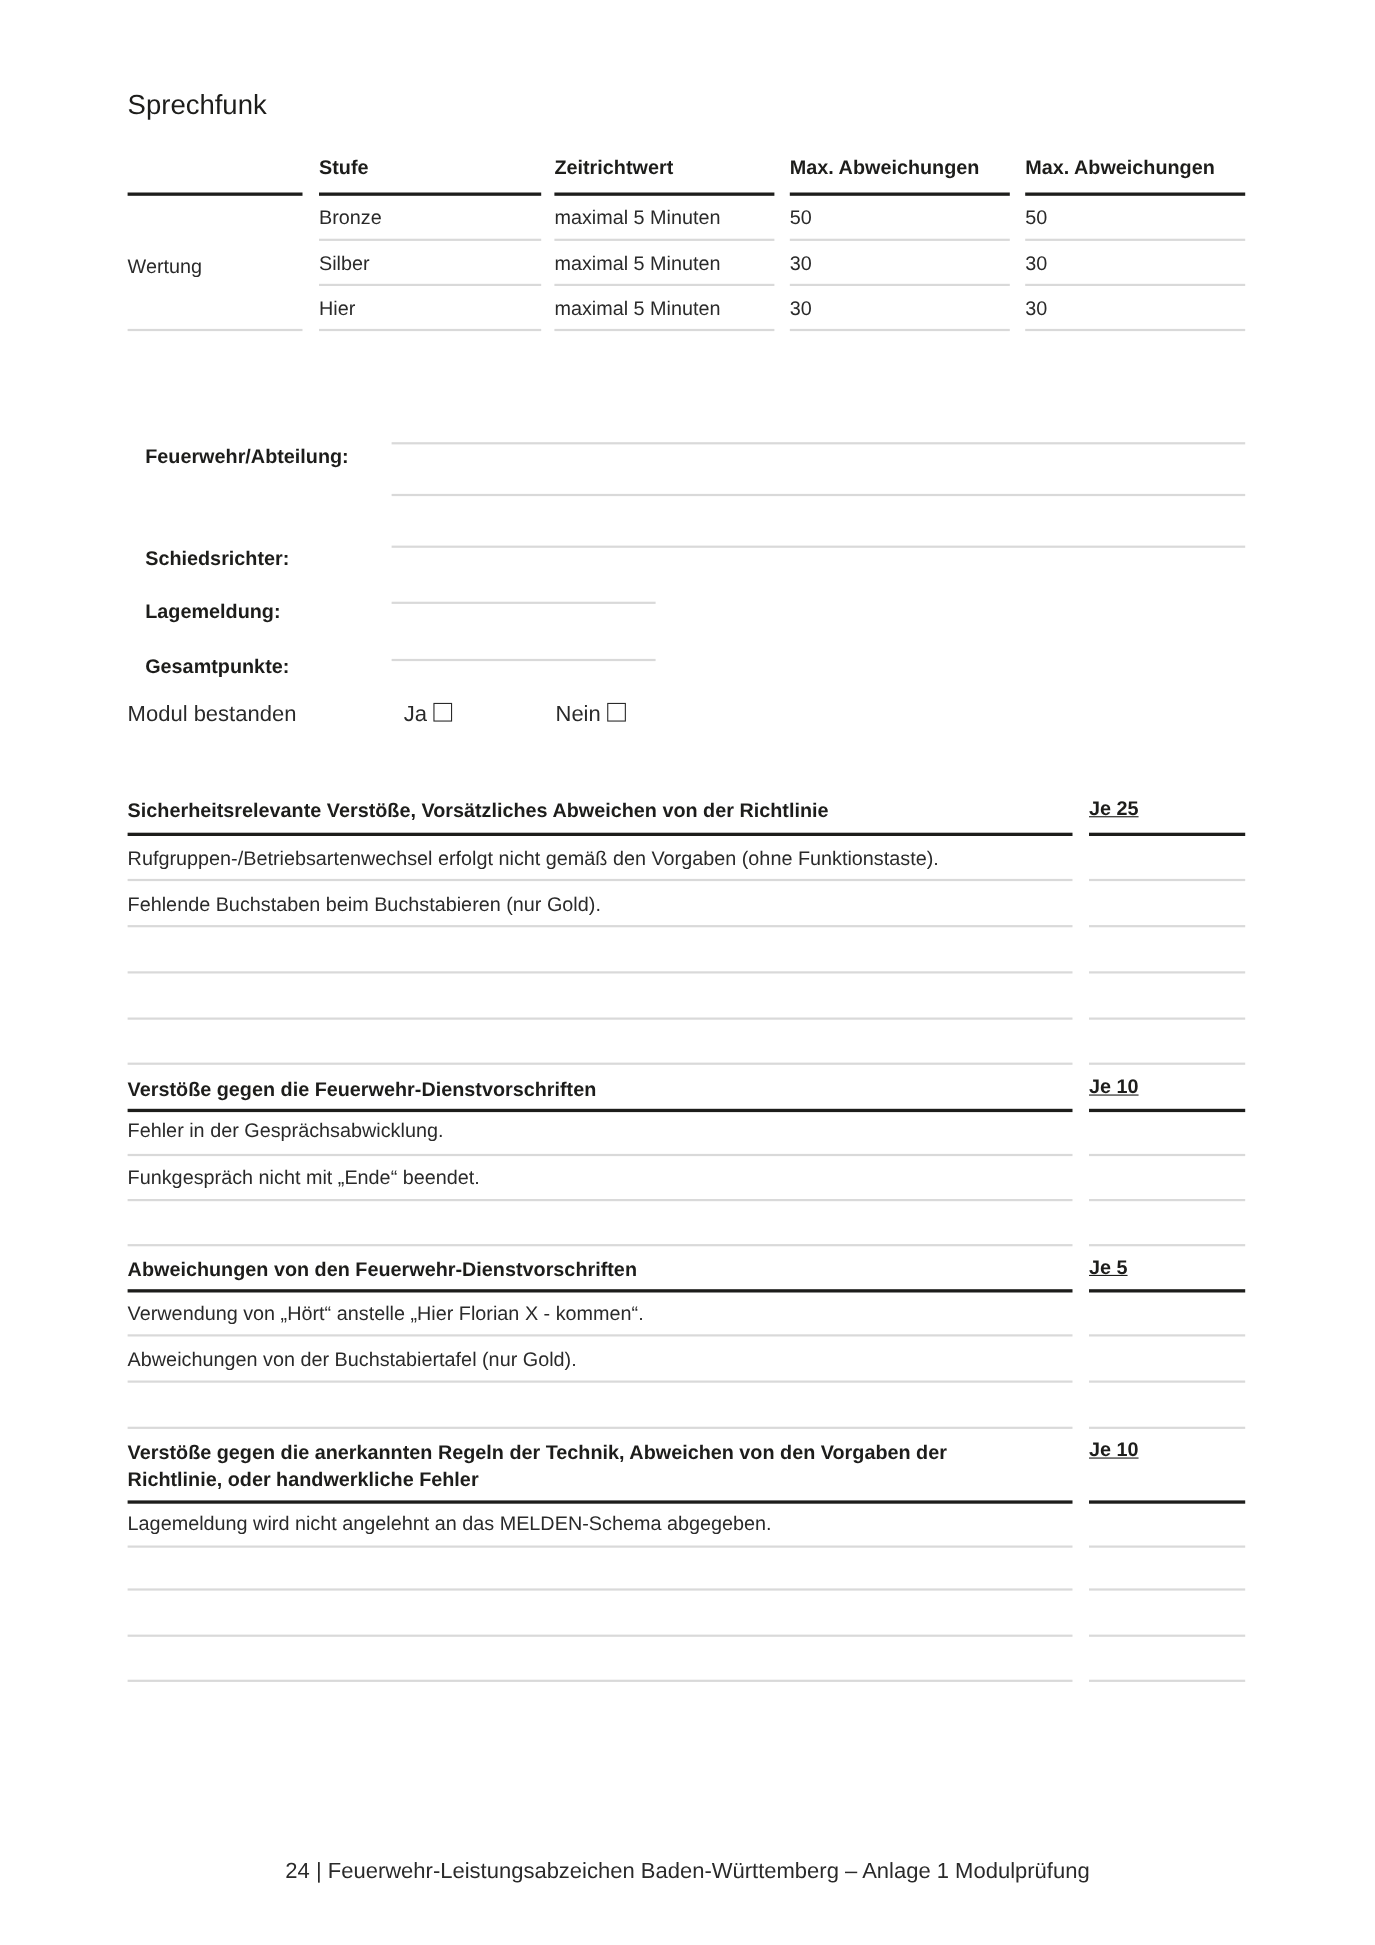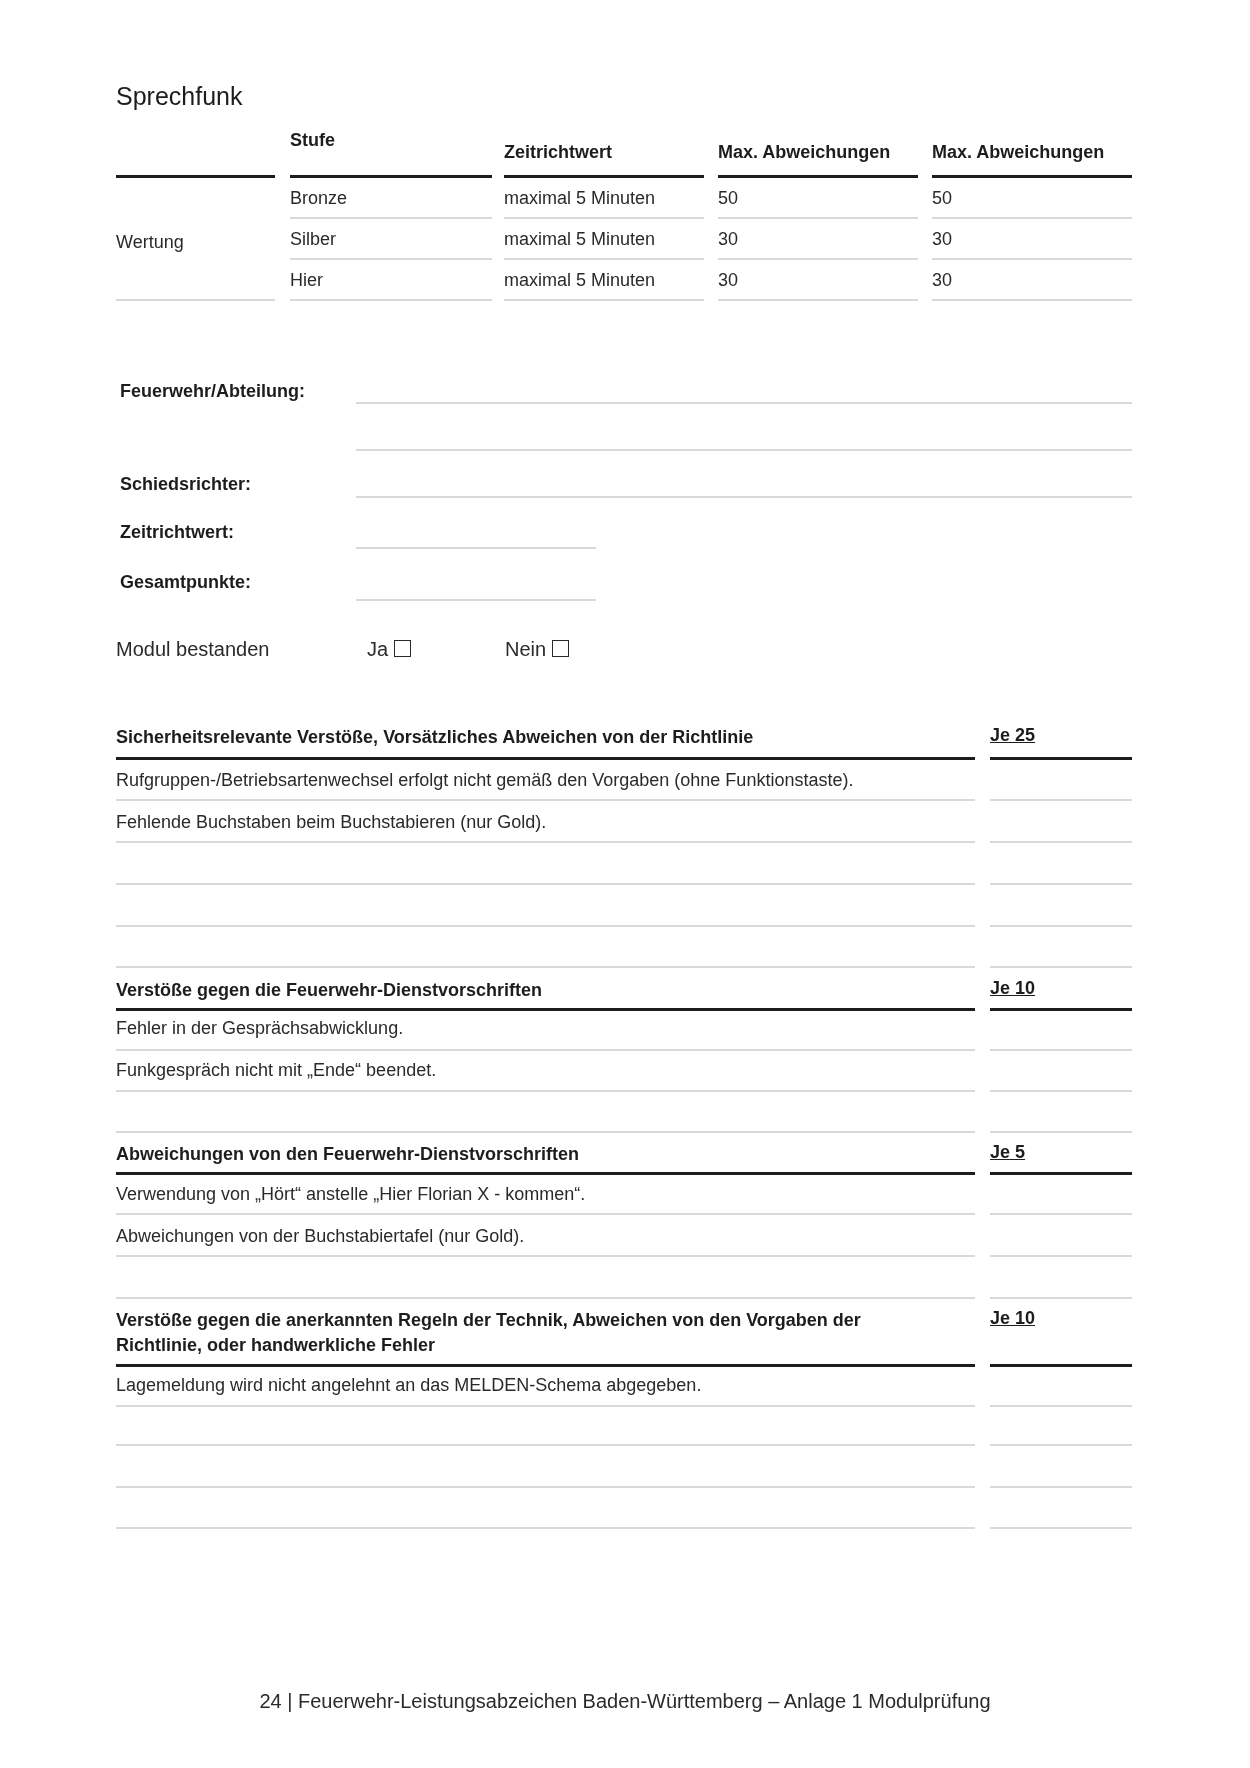--- a/index.html
+++ b/index.html
@@ -7,38 +7,38 @@
     width: 1250px; height: 1768px; position: relative; overflow: hidden;
     font-family: "Liberation Sans", "DejaVu Sans", sans-serif;
     color: #1d1d1b;
   }
   .abs { position: absolute; }
   .title { left: 116px; top: 82px; font-size: 25px; font-weight: normal; }
   .th { font-size: 18px; font-weight: bold; }
   .td { font-size: 18px; color: #2a2a2a; }
   .thick { position: absolute; height: 3px; background: #1d1d1b; }
   .thin { position: absolute; height: 2px; background: #d9d9d9; }
-  .lbl { font-size: 18px; font-weight: bold; left: 120px; }
+  .lbl { font-size: 18px; font-weight: bold; left: 132px; margin-top: 24px; }
   .plain { font-size: 20px; color: #2a2a2a; }
   .sec-h { font-size: 18px; font-weight: bold; left: 116px; width: 850px; line-height: 25px; }
   .sec-s { font-size: 18px; font-weight: bold; left: 990px; text-decoration: underline; }
   .row { font-size: 18px; left: 116px; color: #2a2a2a; }
   .box {
     display: inline-block; width: 15px; height: 15px; border: 1.5px solid #2a2a2a;
     vertical-align: -1px; margin-left: 6px;
   }
   .footer { left: 0; width: 1250px; text-align: center; top: 1690px; font-size: 20px; color: #2a2a2a; }
 </style>
 </head>
 <body>
 
 <div class="abs title">Sprechfunk</div>
 
 <div>
-  <div class="abs th" style="left:290px;top:130px">Stufe</div>
+  <div class="abs th" style="left:290px;top:142px">Stufe</div>
   <div class="abs th" style="left:504px;top:142px">Zeitrichtwert</div>
   <div class="abs th" style="left:718px;top:142px">Max. Abweichungen</div>
   <div class="abs th" style="left:932px;top:142px">Max. Abweichungen</div>
 
   <div class="thick" style="left:116px;top:175px;width:159px"></div>
   <div class="thick" style="left:290px;top:175px;width:202px"></div>
   <div class="thick" style="left:504px;top:175px;width:200px"></div>
   <div class="thick" style="left:718px;top:175px;width:200px"></div>
   <div class="thick" style="left:932px;top:175px;width:200px"></div>
 
@@ -80,21 +80,21 @@
 </div>
 
 <div>
   <div class="abs lbl" style="top:381px">Feuerwehr/Abteilung:</div>
   <div class="thin" style="left:356px;top:402px;width:776px"></div>
   <div class="thin" style="left:356px;top:449px;width:776px"></div>
 
   <div class="abs lbl" style="top:474px">Schiedsrichter:</div>
   <div class="thin" style="left:356px;top:496px;width:776px"></div>
 
-  <div class="abs lbl" style="top:522px">Zeitrichtwert:</div>
+  <div class="abs lbl" style="top:522px">Lagemeldung:</div>
   <div class="thin" style="left:356px;top:547px;width:240px"></div>
 
   <div class="abs lbl" style="top:572px">Gesamtpunkte:</div>
   <div class="thin" style="left:356px;top:599px;width:240px"></div>
 
   <div class="abs plain" style="left:116px;top:638px">Modul bestanden</div>
   <div class="abs plain" style="left:367px;top:638px">
     <span>Ja</span><span class="box"></span>
   </div>
   <div class="abs plain" style="left:505px;top:638px">

